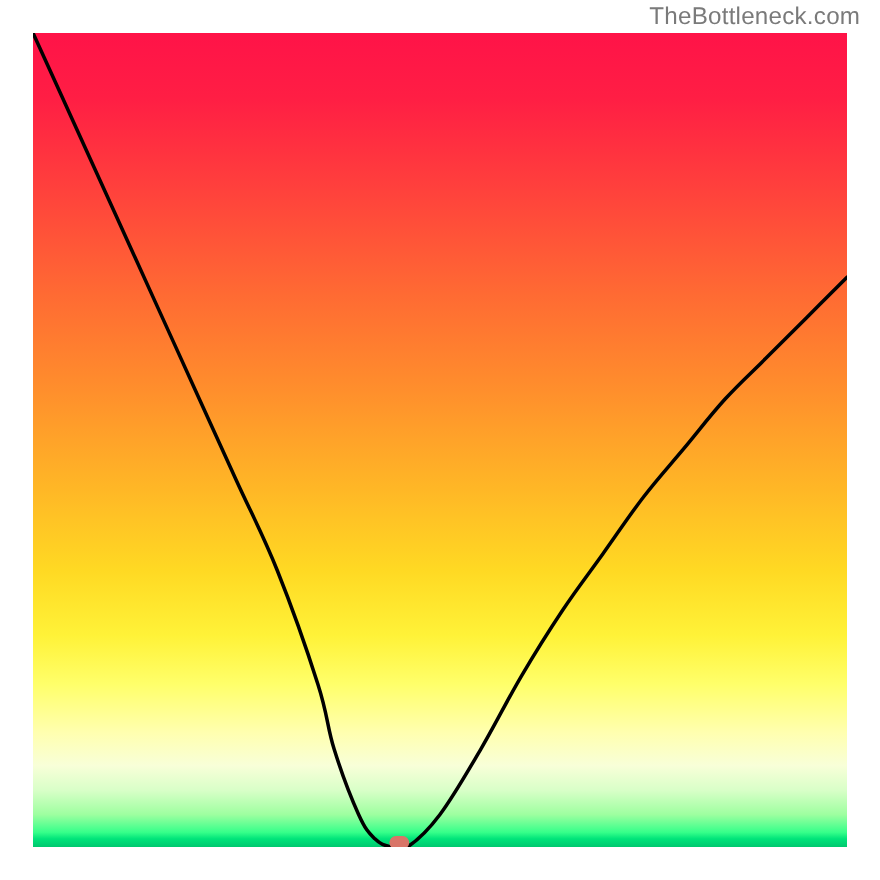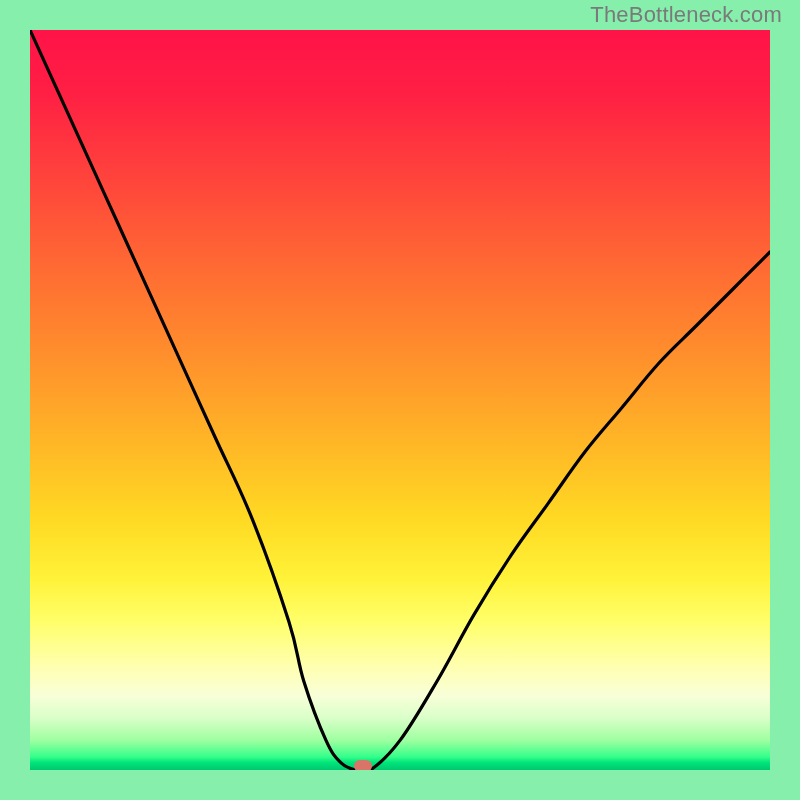--- a/index.html
+++ b/index.html
@@ -10,21 +10,21 @@
     background: #000;
     overflow: hidden;
     font-family: Arial, Helvetica, sans-serif;
   }
   .frame {
     position: absolute;
     left: 0;
     top: 0;
     width: 800px;
     height: 800px;
-    background: #86efac;
+    background: #ffffff;
   }
   .watermark {
     position: absolute;
     top: 2px;
     right: 18px;
     color: #7a7a7a;
     font-size: 22px;
     font-weight: 500;
     letter-spacing: 0.2px;
     z-index: 10;

